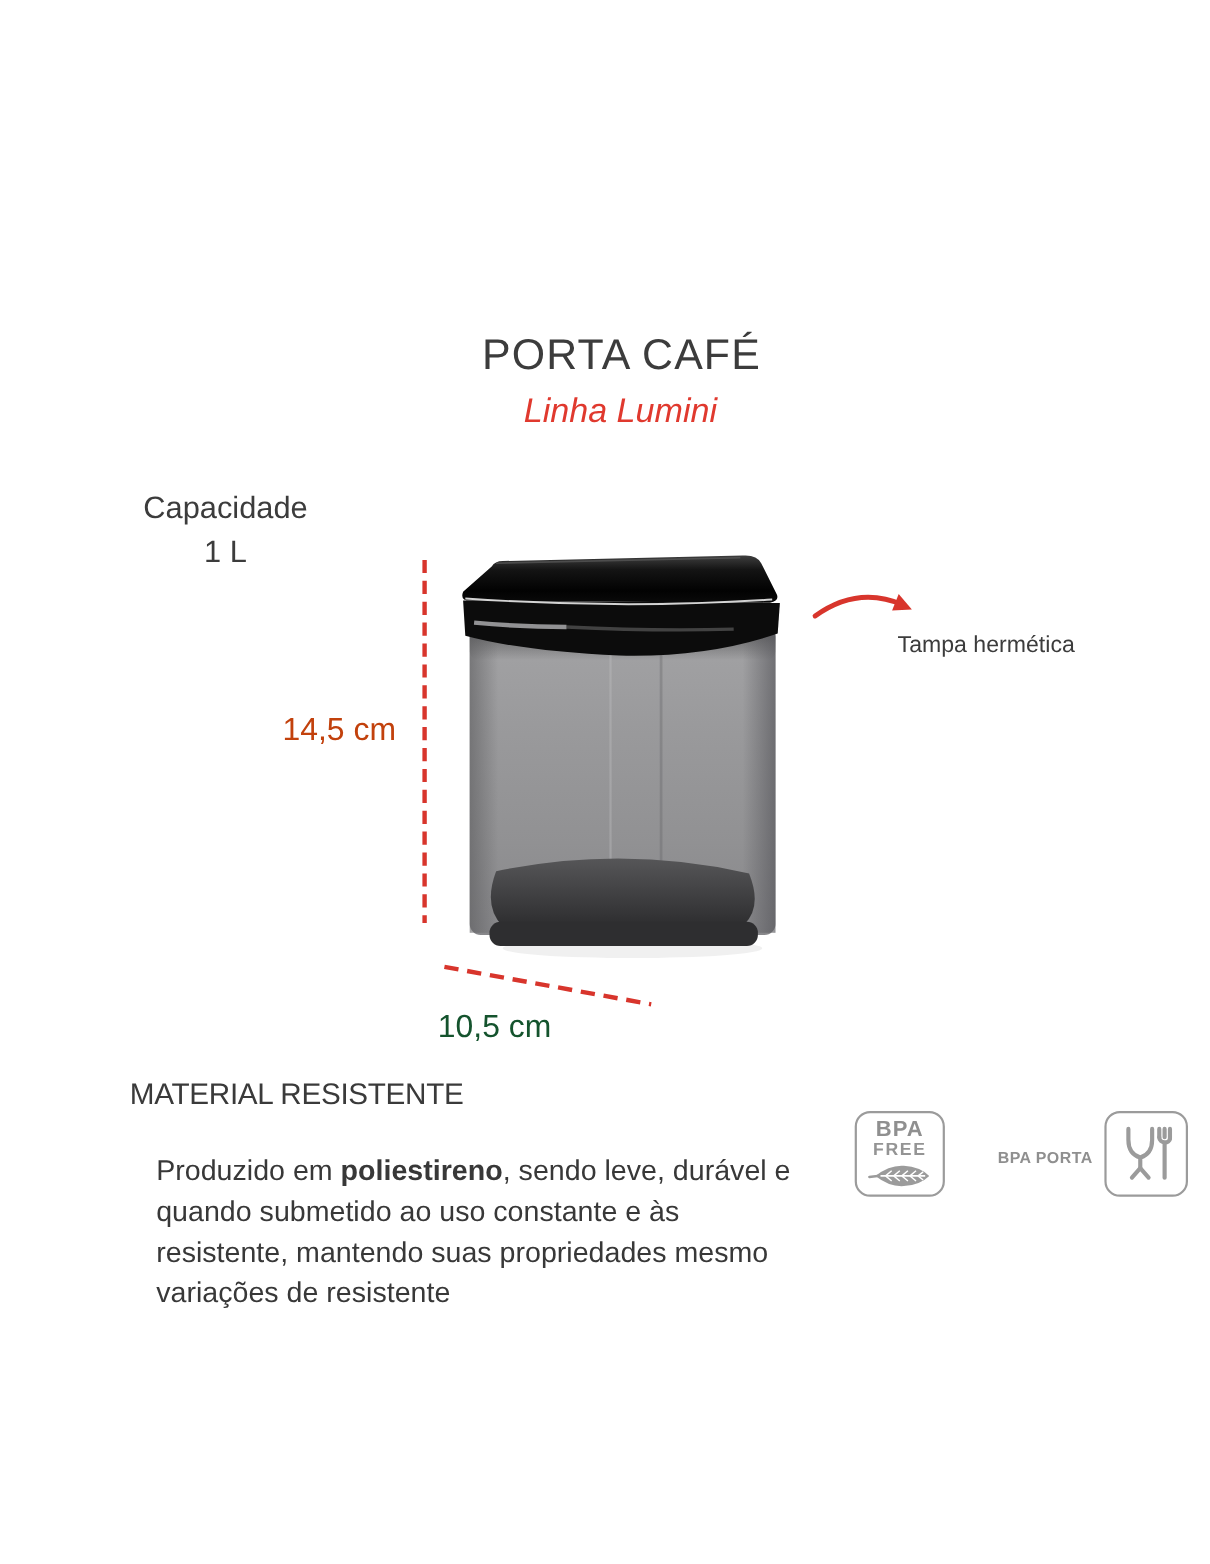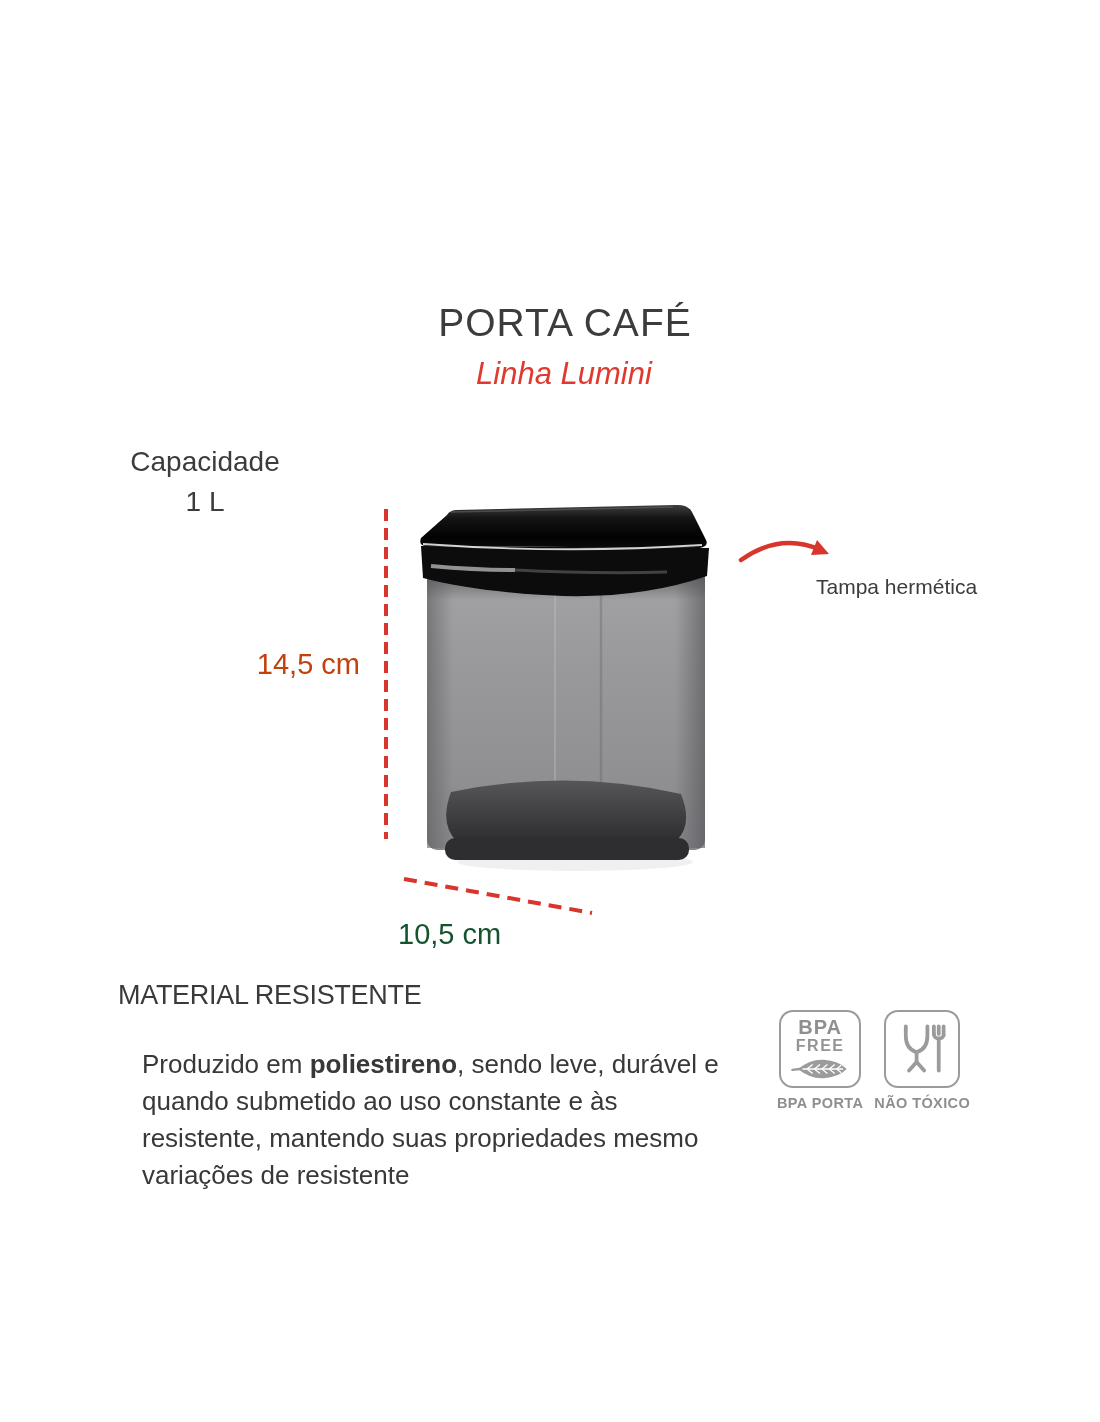--- a/index.html
+++ b/index.html
@@ -34,21 +34,21 @@
   .material-heading{
     left:118px; top:980px; font-size:27px; color:#3a3a3a; letter-spacing:-0.3px;
   }
   .material-paragraph{
     left:118px; top:1046px; font-size:26px; line-height:37px; color:#383838;margin-left:24px;
   }
   .material-paragraph div{white-space:nowrap;}
   .badges{
     left:777px; top:1010px; display:flex; gap:11px; align-items:flex-start;
   }
-  .badge{display:flex; flex-direction:column; align-items:center;}
+  .badge{display:flex; flex-direction:row; align-items:center;gap:48px;}
   .badge-box{
     border:2.5px solid #9b9b9b; border-radius:14px; box-sizing:border-box;
     display:flex; flex-direction:column; align-items:center; justify-content:center;
     background:#fff;
   }
   .badge-box.bpa{width:82px; height:78px; gap:0;}
   .badge-box.foodsafe{width:76px; height:78px;}
   .bpa-line1{font-size:20px; font-weight:bold; color:#8f8f8f; letter-spacing:1px; line-height:1.0;}
   .bpa-line2{font-size:16px; font-weight:600; color:#949494; letter-spacing:1.5px; line-height:1.1;text-align:center;}
   .badge-caption{

